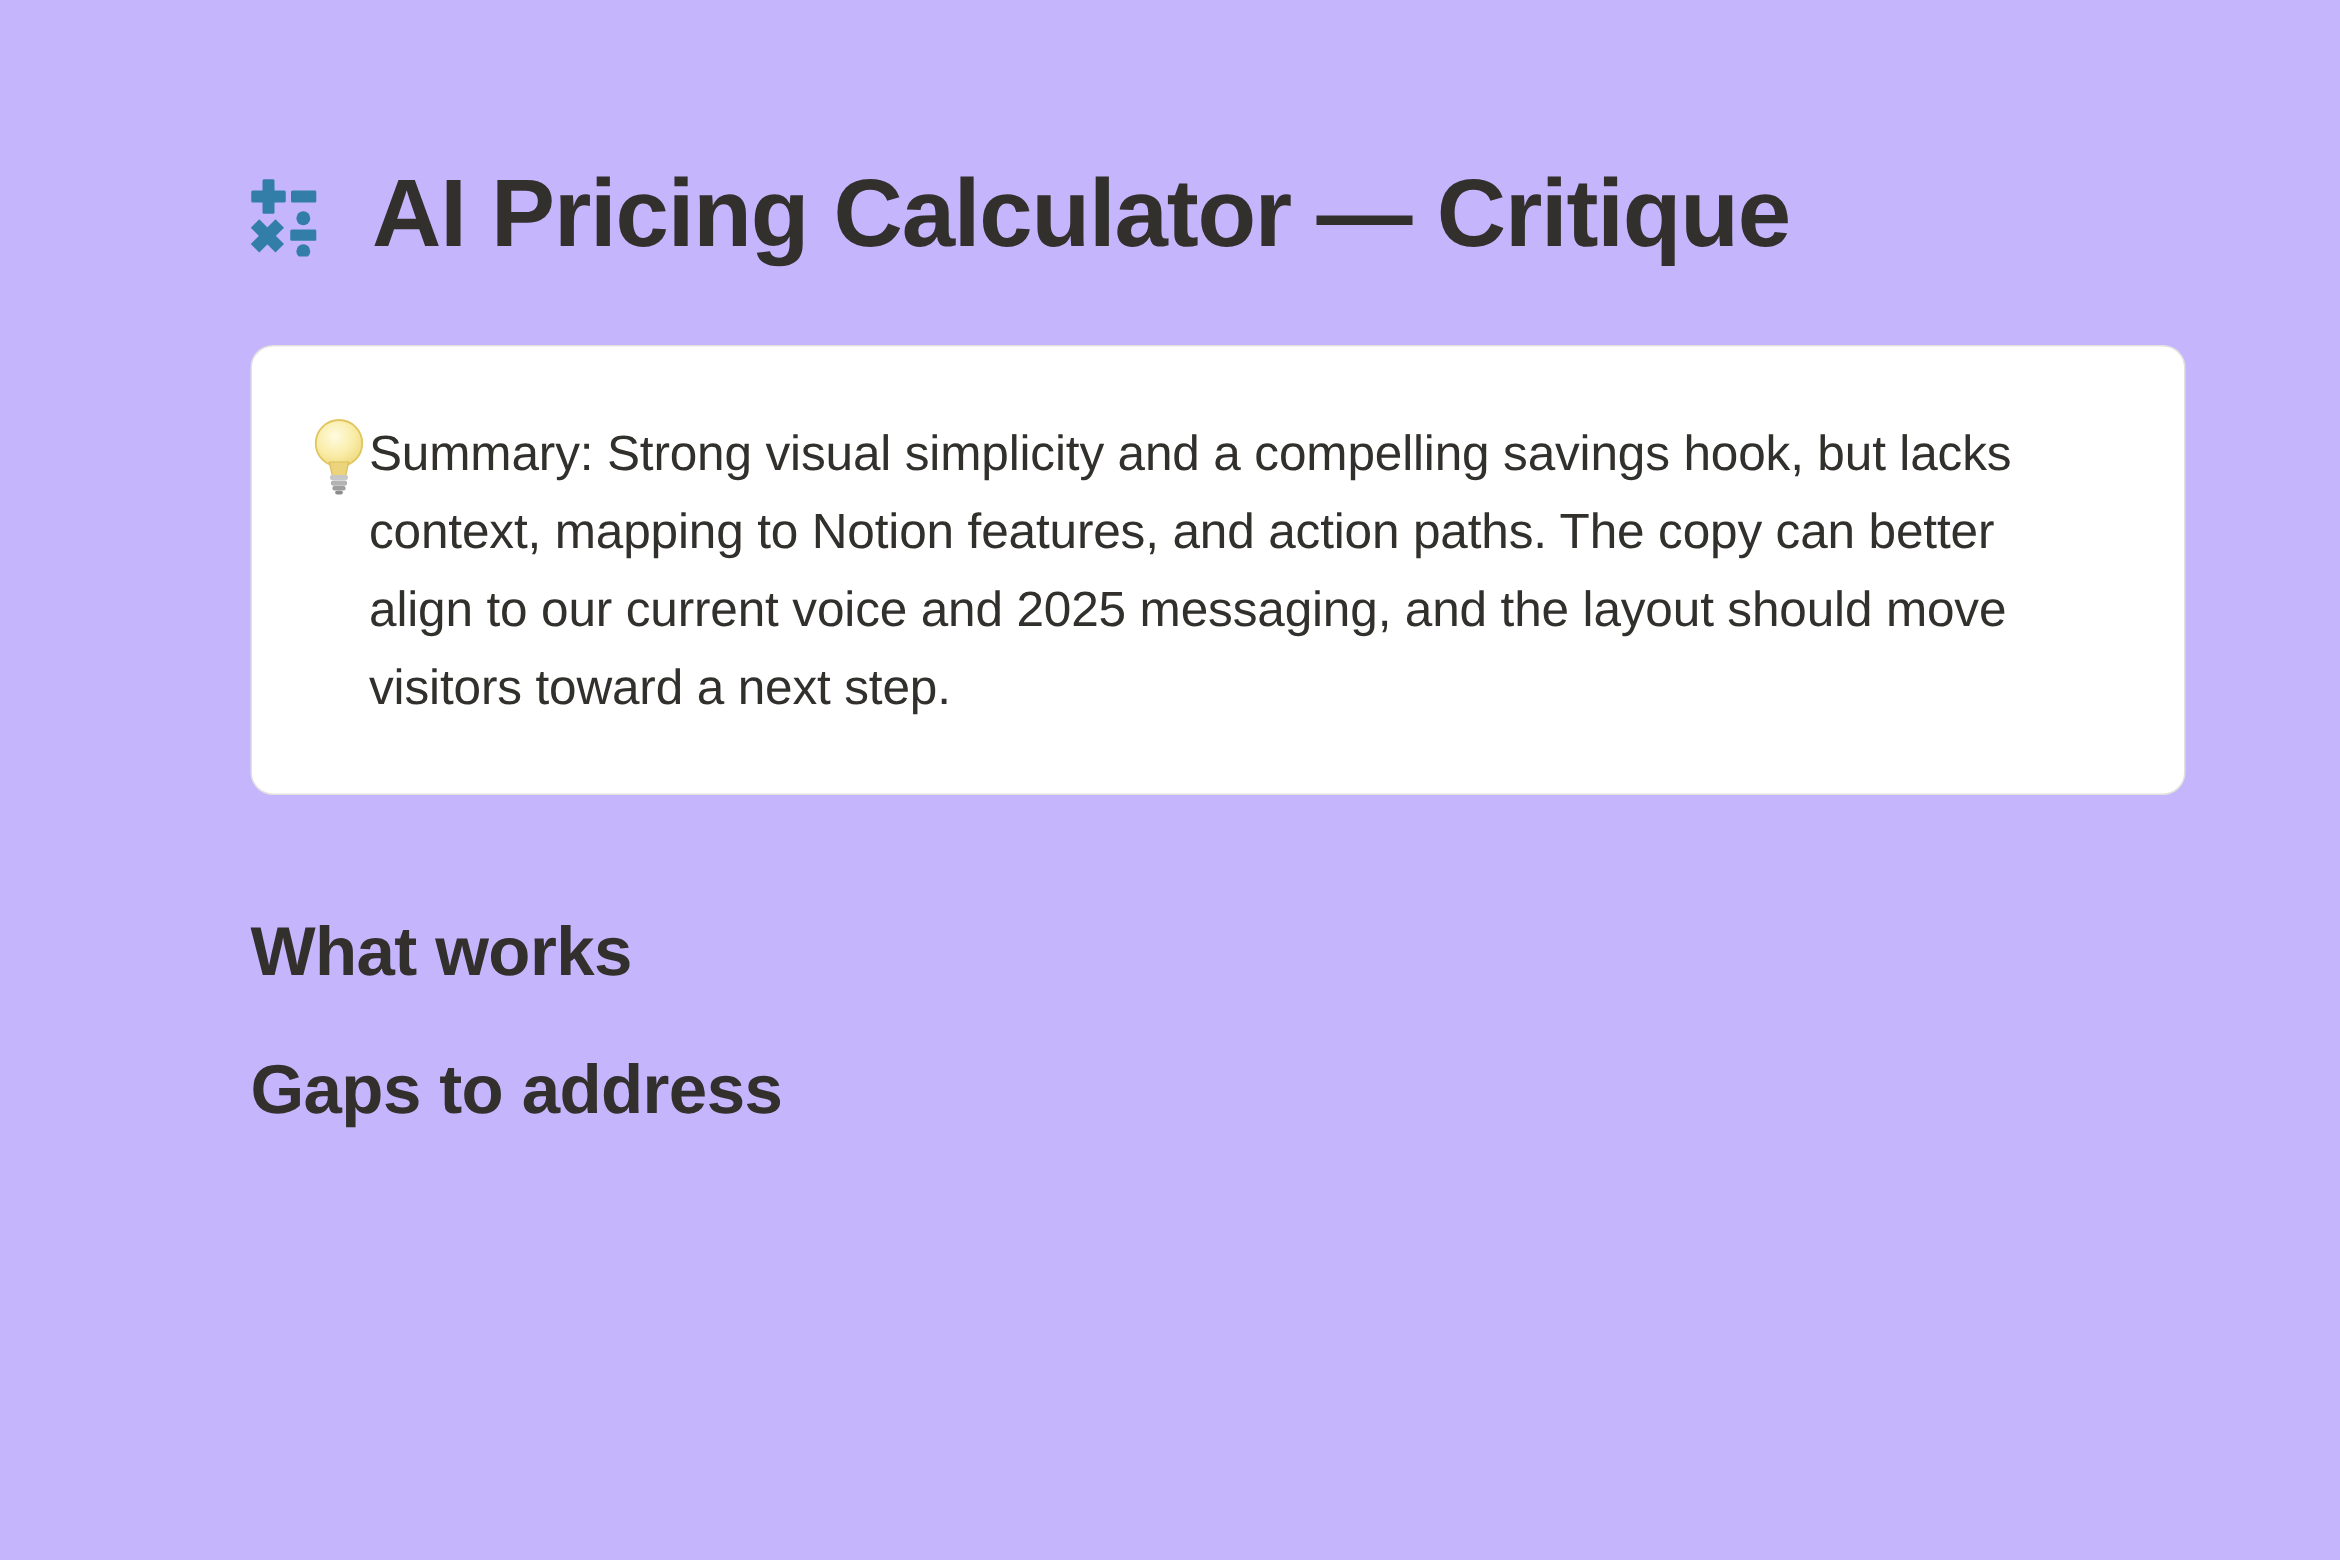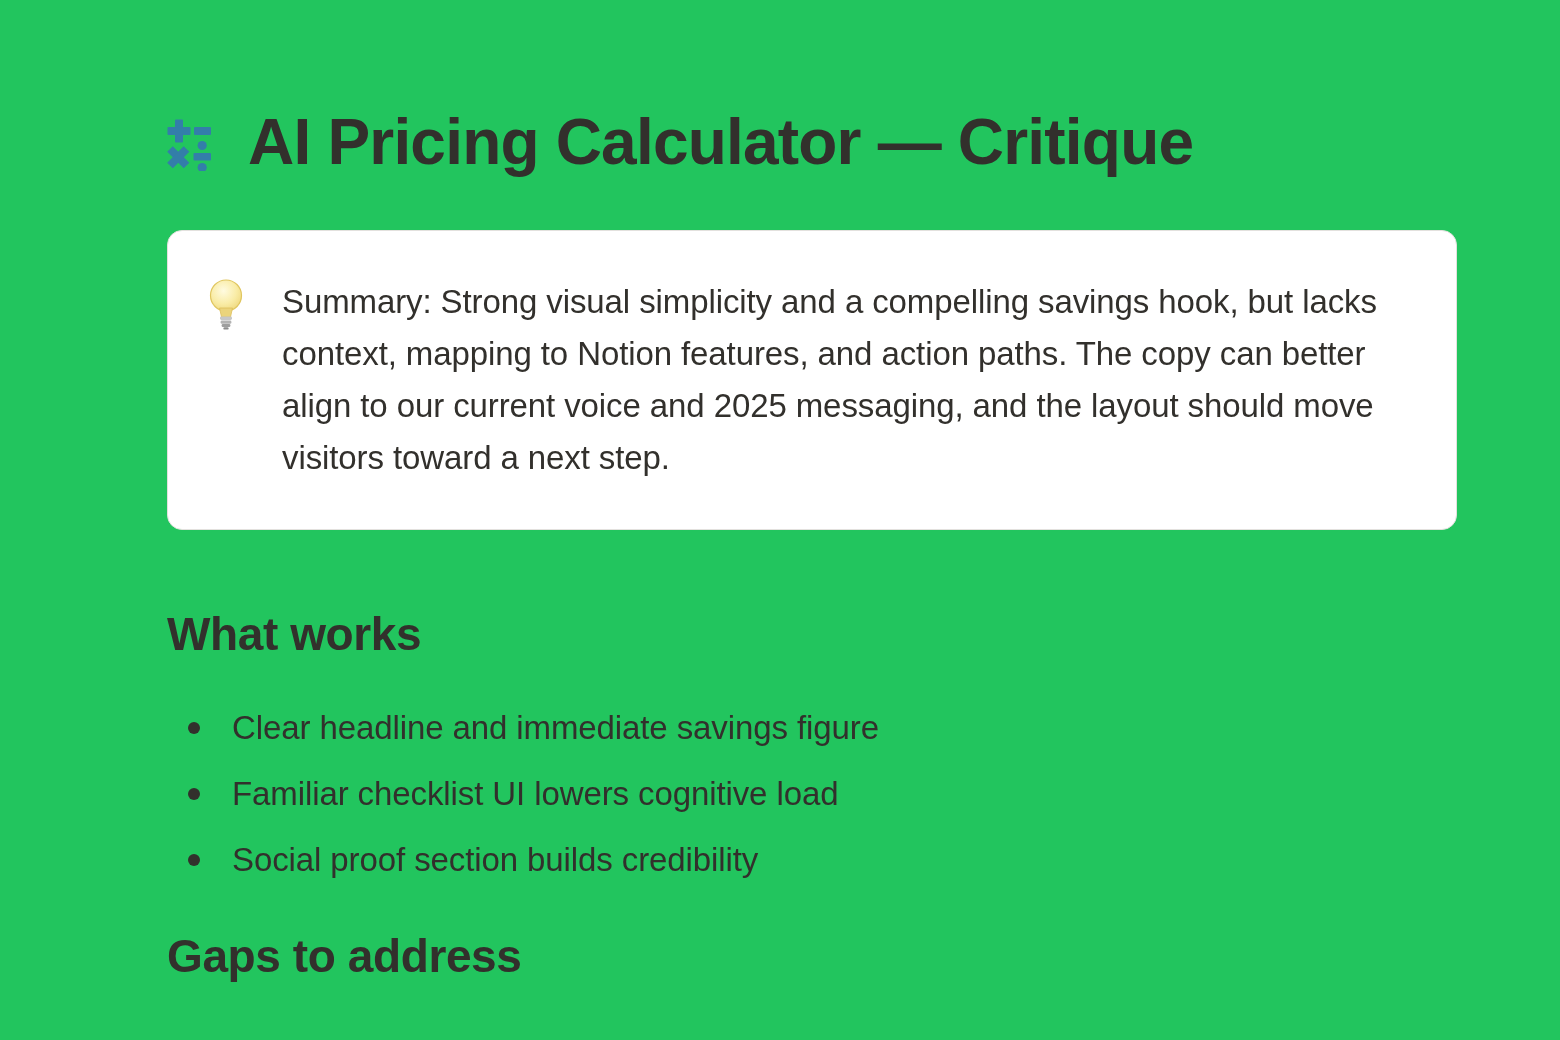--- a/index.html
+++ b/index.html
@@ -9,21 +9,21 @@
     height: 1040px;
     background: #ffffff;
     overflow: hidden;
     font-family: "Liberation Sans", "DejaVu Sans", sans-serif;
     color: #32302c;
   }
   .page {
     position: relative;
     width: 1560px;
     height: 1040px;
-    background: #22c55e;
+    background: #c4b5fd;
   }
   .content {
     padding-left: 167px;
     padding-right: 100px;
   }
   
   .title-row {
     padding-top: 110px;
     display: flex;
     align-items: center;
@@ -48,21 +48,20 @@
   .callout {
     margin-top: 56px;
     width: 1290px;
     box-sizing: border-box;
     border: 1.5px solid #e3e1de;
     border-radius: 15px;
     background: #ffffff;
     padding: 45px 46px 45px 38px;
     display: flex;
     align-items: flex-start;
-    gap: 36px;
   }
   .callout-icon {
     width: 40px;
     height: 52px;
     flex: 0 0 auto;
     margin-top: 2px;
   }
   .callout-text {
     font-size: 33px;
     line-height: 52px;
@@ -148,31 +147,17 @@
         <rect x="14" y="38.6" width="12" height="3.4" rx="1.4" fill="#C7C7C7"></rect>
         <rect x="14.6" y="42.4" width="10.8" height="3.4" rx="1.4" fill="#B3B3B3"></rect>
         <rect x="15.6" y="46" width="8.8" height="3" rx="1.3" fill="#9E9E9E"></rect>
         <rect x="17.4" y="49.2" width="5.2" height="2.4" rx="1.2" fill="#8C8C8C"></rect>
       </svg>
       <div class="callout-text">Summary: Strong visual simplicity and a compelling savings hook, but lacks context, mapping to Notion features, and action paths. The copy can better align to our current voice and 2025 messaging, and the layout should move visitors toward a next step.</div>
     </div>
 
     <h2 class="section-heading">What works</h2>
 
-    <ul class="bullet-list">
-      <li>
-        <span class="bullet-dot"></span>
-        <span>Clear headline and immediate savings figure</span>
-      </li>
-      <li>
-        <span class="bullet-dot"></span>
-        <span>Familiar checklist UI lowers cognitive load</span>
-      </li>
-      <li>
-        <span class="bullet-dot"></span>
-        <span>Social proof section builds credibility</span>
-      </li>
-    </ul>
 
     <h2 class="section-heading second">Gaps to address</h2>
 
   </div>
 </div>
 
 </body></html>

